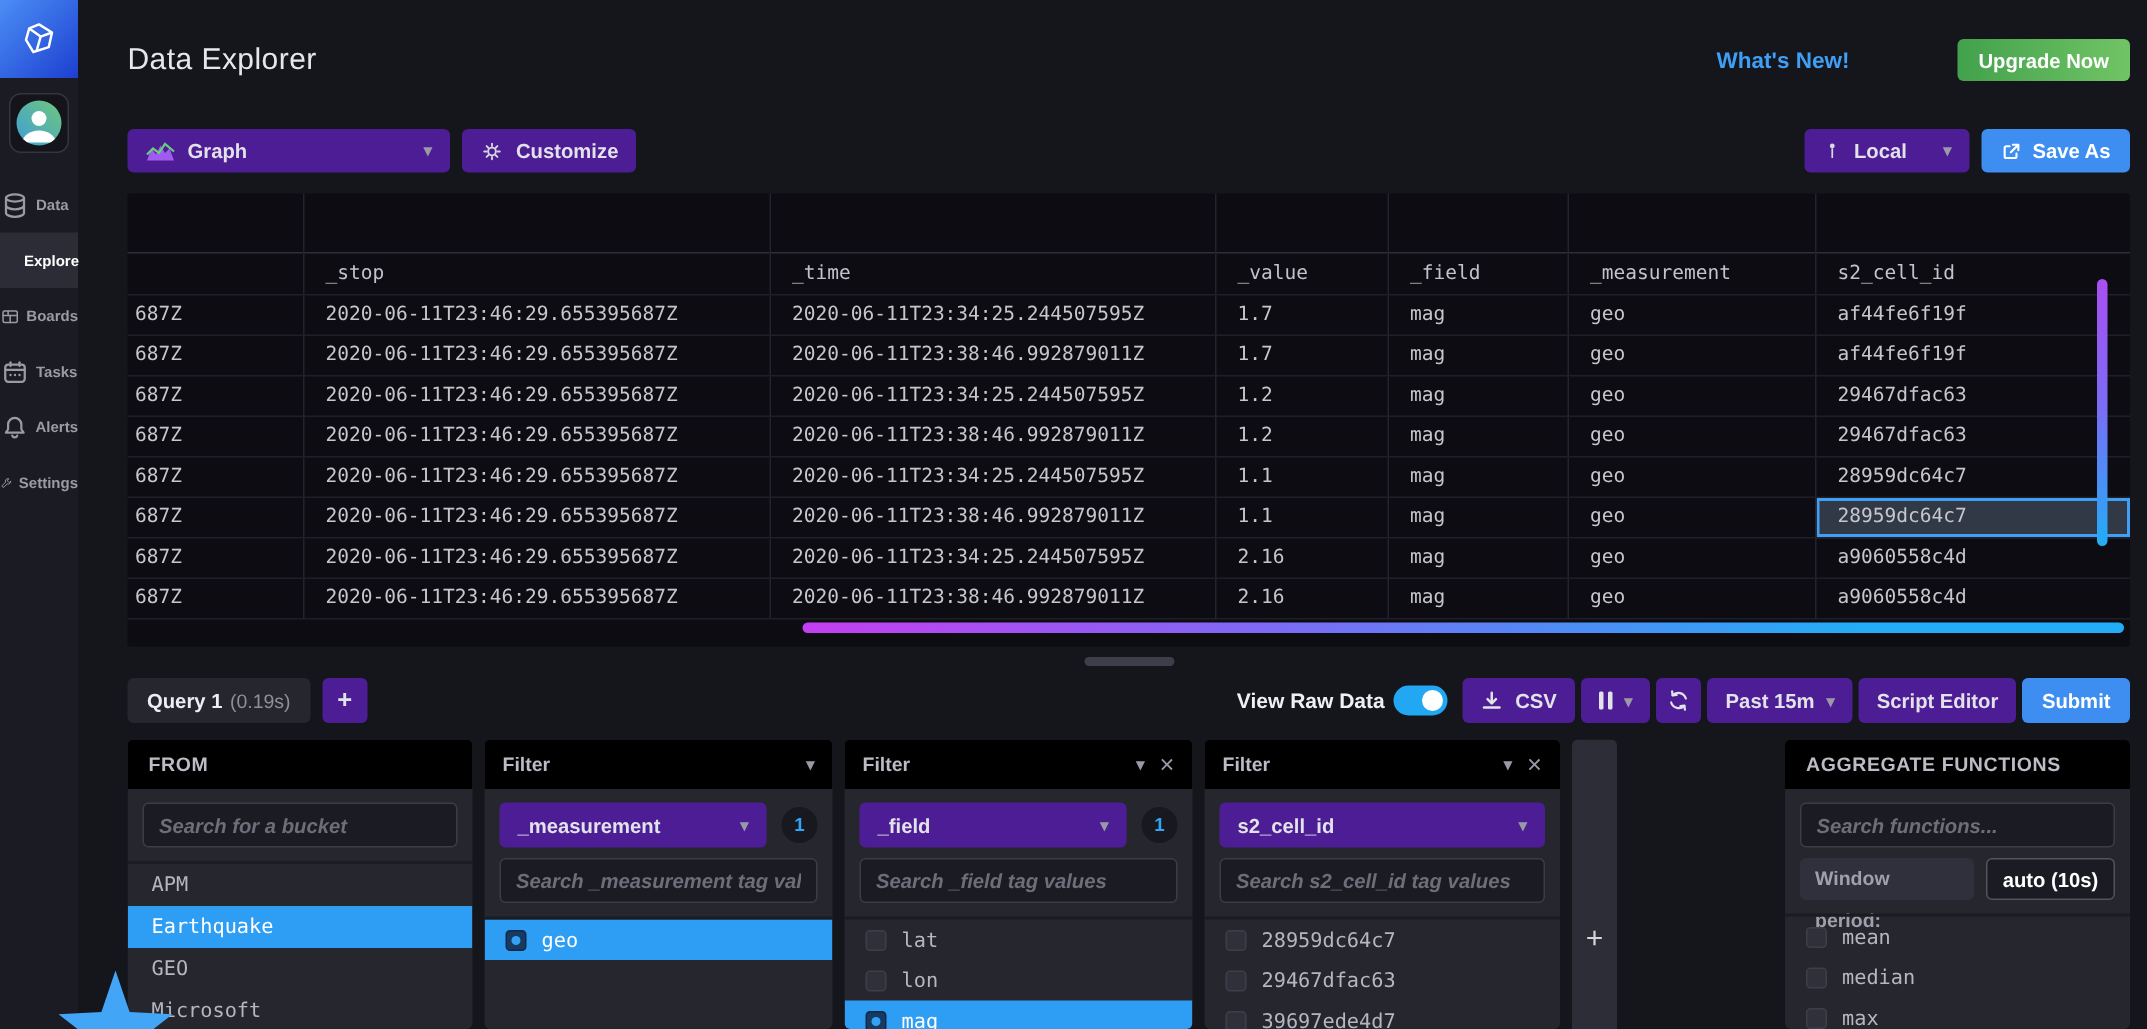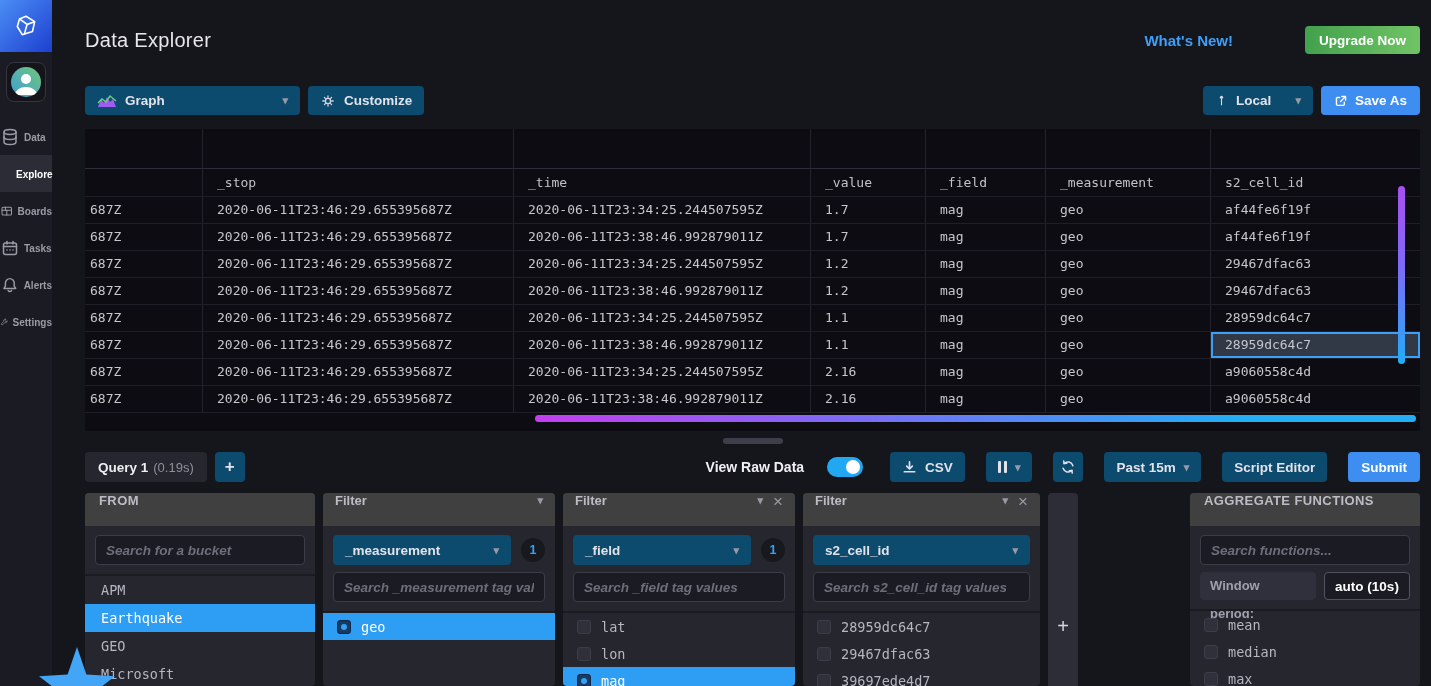--- a/index.html
+++ b/index.html
@@ -28,21 +28,21 @@
   main { flex:1; padding:20px 11px 0 33px; display:flex; flex-direction:column; min-width:0; }
 
   .page-header { display:flex; justify-content:space-between; align-items:center; height:40px; }
   .page-title { font-size:20px; font-weight:500; color:#e6e6ec; letter-spacing:.3px; }
   .header-right { display:flex; align-items:center; gap:72px;margin-left:43px; }
   .whats-new { color:#3f9ff5; font-weight:700; font-size:15px; cursor:pointer; text-decoration:none; }
   .btn-green { background:linear-gradient(90deg,#42a14c,#71c465); color:#fff; font-weight:700; font-size:13.5px; border:none; border-radius:4px; height:28px; padding:0 14px; cursor:pointer; font-family:inherit; }
 
   .toolbar { margin-top:26px; display:flex; justify-content:space-between; }
   .tb-left,.tb-right { display:flex; gap:8px; }
-  .btn,.dropdown { height:29px; background:#0c4a6e; border:none; border-radius:4px; color:#e2e2e9; font-size:13.5px; font-weight:600; font-family:inherit; display:inline-flex; align-items:center; gap:8px; padding:0 12px; cursor:pointer; white-space:nowrap; }
+  .btn,.dropdown { height:29px; background:#4c1d95; border:none; border-radius:4px; color:#e2e2e9; font-size:13.5px; font-weight:600; font-family:inherit; display:inline-flex; align-items:center; gap:8px; padding:0 12px; cursor:pointer; white-space:nowrap; }
   .chev { color:#9a9aa6; font-size:11px; }
   .graph-dd { width:215px; }
   .graph-dd .chev { margin-left:auto; }
   .local-dd { width:110px; }
   .local-dd .chev { margin-left:auto; }
   .btn-blue { height:29px; background:#3d8ef0; border:none; border-radius:4px; color:#fff; font-weight:700; font-size:13.5px; display:inline-flex; align-items:center; gap:7px; padding:0 13px; cursor:pointer; font-family:inherit; }
 
   
   .table-panel { margin-top:14px; height:302px; background:#0c0c12; position:relative; border-radius:2px; }
   .dtable { display:grid; grid-template-columns:117px 311px 297px 115px 120px 165px 210px; font-family:"DejaVu Sans Mono",monospace; font-size:13px; color:#c6c6cd; }
@@ -56,37 +56,37 @@
 
   .drag-handle { width:60px; height:6px; border-radius:3px; background:#3e3e4b; margin:7px auto 0; cursor:row-resize; }
 
   
   .query-bar { margin-top:7px; display:flex; justify-content:space-between; align-items:center; height:32px; }
   .qb-left { display:flex; gap:8px; align-items:center; }
   .query-tab { height:30px; background:#26262f; border-radius:4px; padding:0 13px; display:flex; align-items:center; gap:5px; cursor:pointer; }
   .qname { font-size:13.5px; font-weight:700; color:#ededf2; }
   .qtime { font-size:13px; color:#8f8f9b; }
   .btn.sq { width:30px; height:30px; justify-content:center; padding:0; font-size:17px; }
-  .qb-right { display:flex; gap:21px; align-items:center; }
+  .qb-right { display:flex; gap:4px; align-items:center; }
   .qb-right .btn { height:30px; }
   .qb-right .btn-blue { height:30px; }
   .vrd-label { font-size:14px; font-weight:700; color:#f0f0f4; margin-right:2px; }
   .toggle { width:36px; height:20px; border-radius:10px; background:#22a7f2; position:relative; cursor:pointer; margin-right:6px; }
   .toggle .knob { position:absolute; right:3px; top:3px; width:14px; height:14px; border-radius:50%; background:#fff; }
   .pause-bars { display:inline-flex; gap:3px; }
   .pause-bars i { display:block; width:3px; height:12px; background:#e2e2e9; border-radius:1px; }
 
   
   .builder { margin-top:10px; display:flex; gap:8px; flex:1; overflow:hidden; align-items:stretch; }
   .card { background:#26262f; border-radius:4px; overflow:hidden; display:flex; flex-direction:column; flex-shrink:0; }
   .from-card { width:230px; }
   .filter-card { width:232px; }
   .filter-card.f3 { width:237px; }
   .agg-card { width:230px; margin-left:auto; }
-  .card-head { height:33px; background:#404040; display:flex; align-items:flex-start; padding:0 14px; flex-shrink:0; }
+  .card-head { height:33px; background:#000000; display:flex; align-items:center; padding:0 14px; flex-shrink:0; }
   .card-title { font-size:13px; font-weight:700; color:#bcbcc6; letter-spacing:.4px; }
   .card-head.filter { padding:0 12px; gap:10px; }
   .fh-btn { flex:1; display:flex; justify-content:space-between; align-items:center; background:none; border:none; color:#bcbcc6; font-weight:700; font-size:13px; cursor:pointer; padding:0; font-family:inherit; }
   .close-x { color:#9a9aa6; font-size:17px; line-height:1; cursor:pointer; background:none; border:none; font-family:inherit; }
   .card-body { padding:9px 10px; display:flex; flex-direction:column; gap:7px; flex-shrink:0; }
   .search-input { height:30px; background:#1b1b24; border:1px solid #3c3c49; border-radius:4px; color:#d6d6de; font-size:13.5px; padding:0 10px; font-family:inherit; width:100%; }
   .search-input::placeholder { color:#6e6e7a; font-style:italic; font-weight:600; }
   .dd-row { display:flex; align-items:center; gap:10px; }
   .dd-row .dropdown { flex:1; justify-content:space-between; height:30px; font-weight:700; }
   .badge { width:24px; height:24px; border-radius:50%; background:#18181f; color:#2ea5f6; font-size:12.5px; font-weight:700; display:flex; align-items:center; justify-content:center; flex-shrink:0; }

